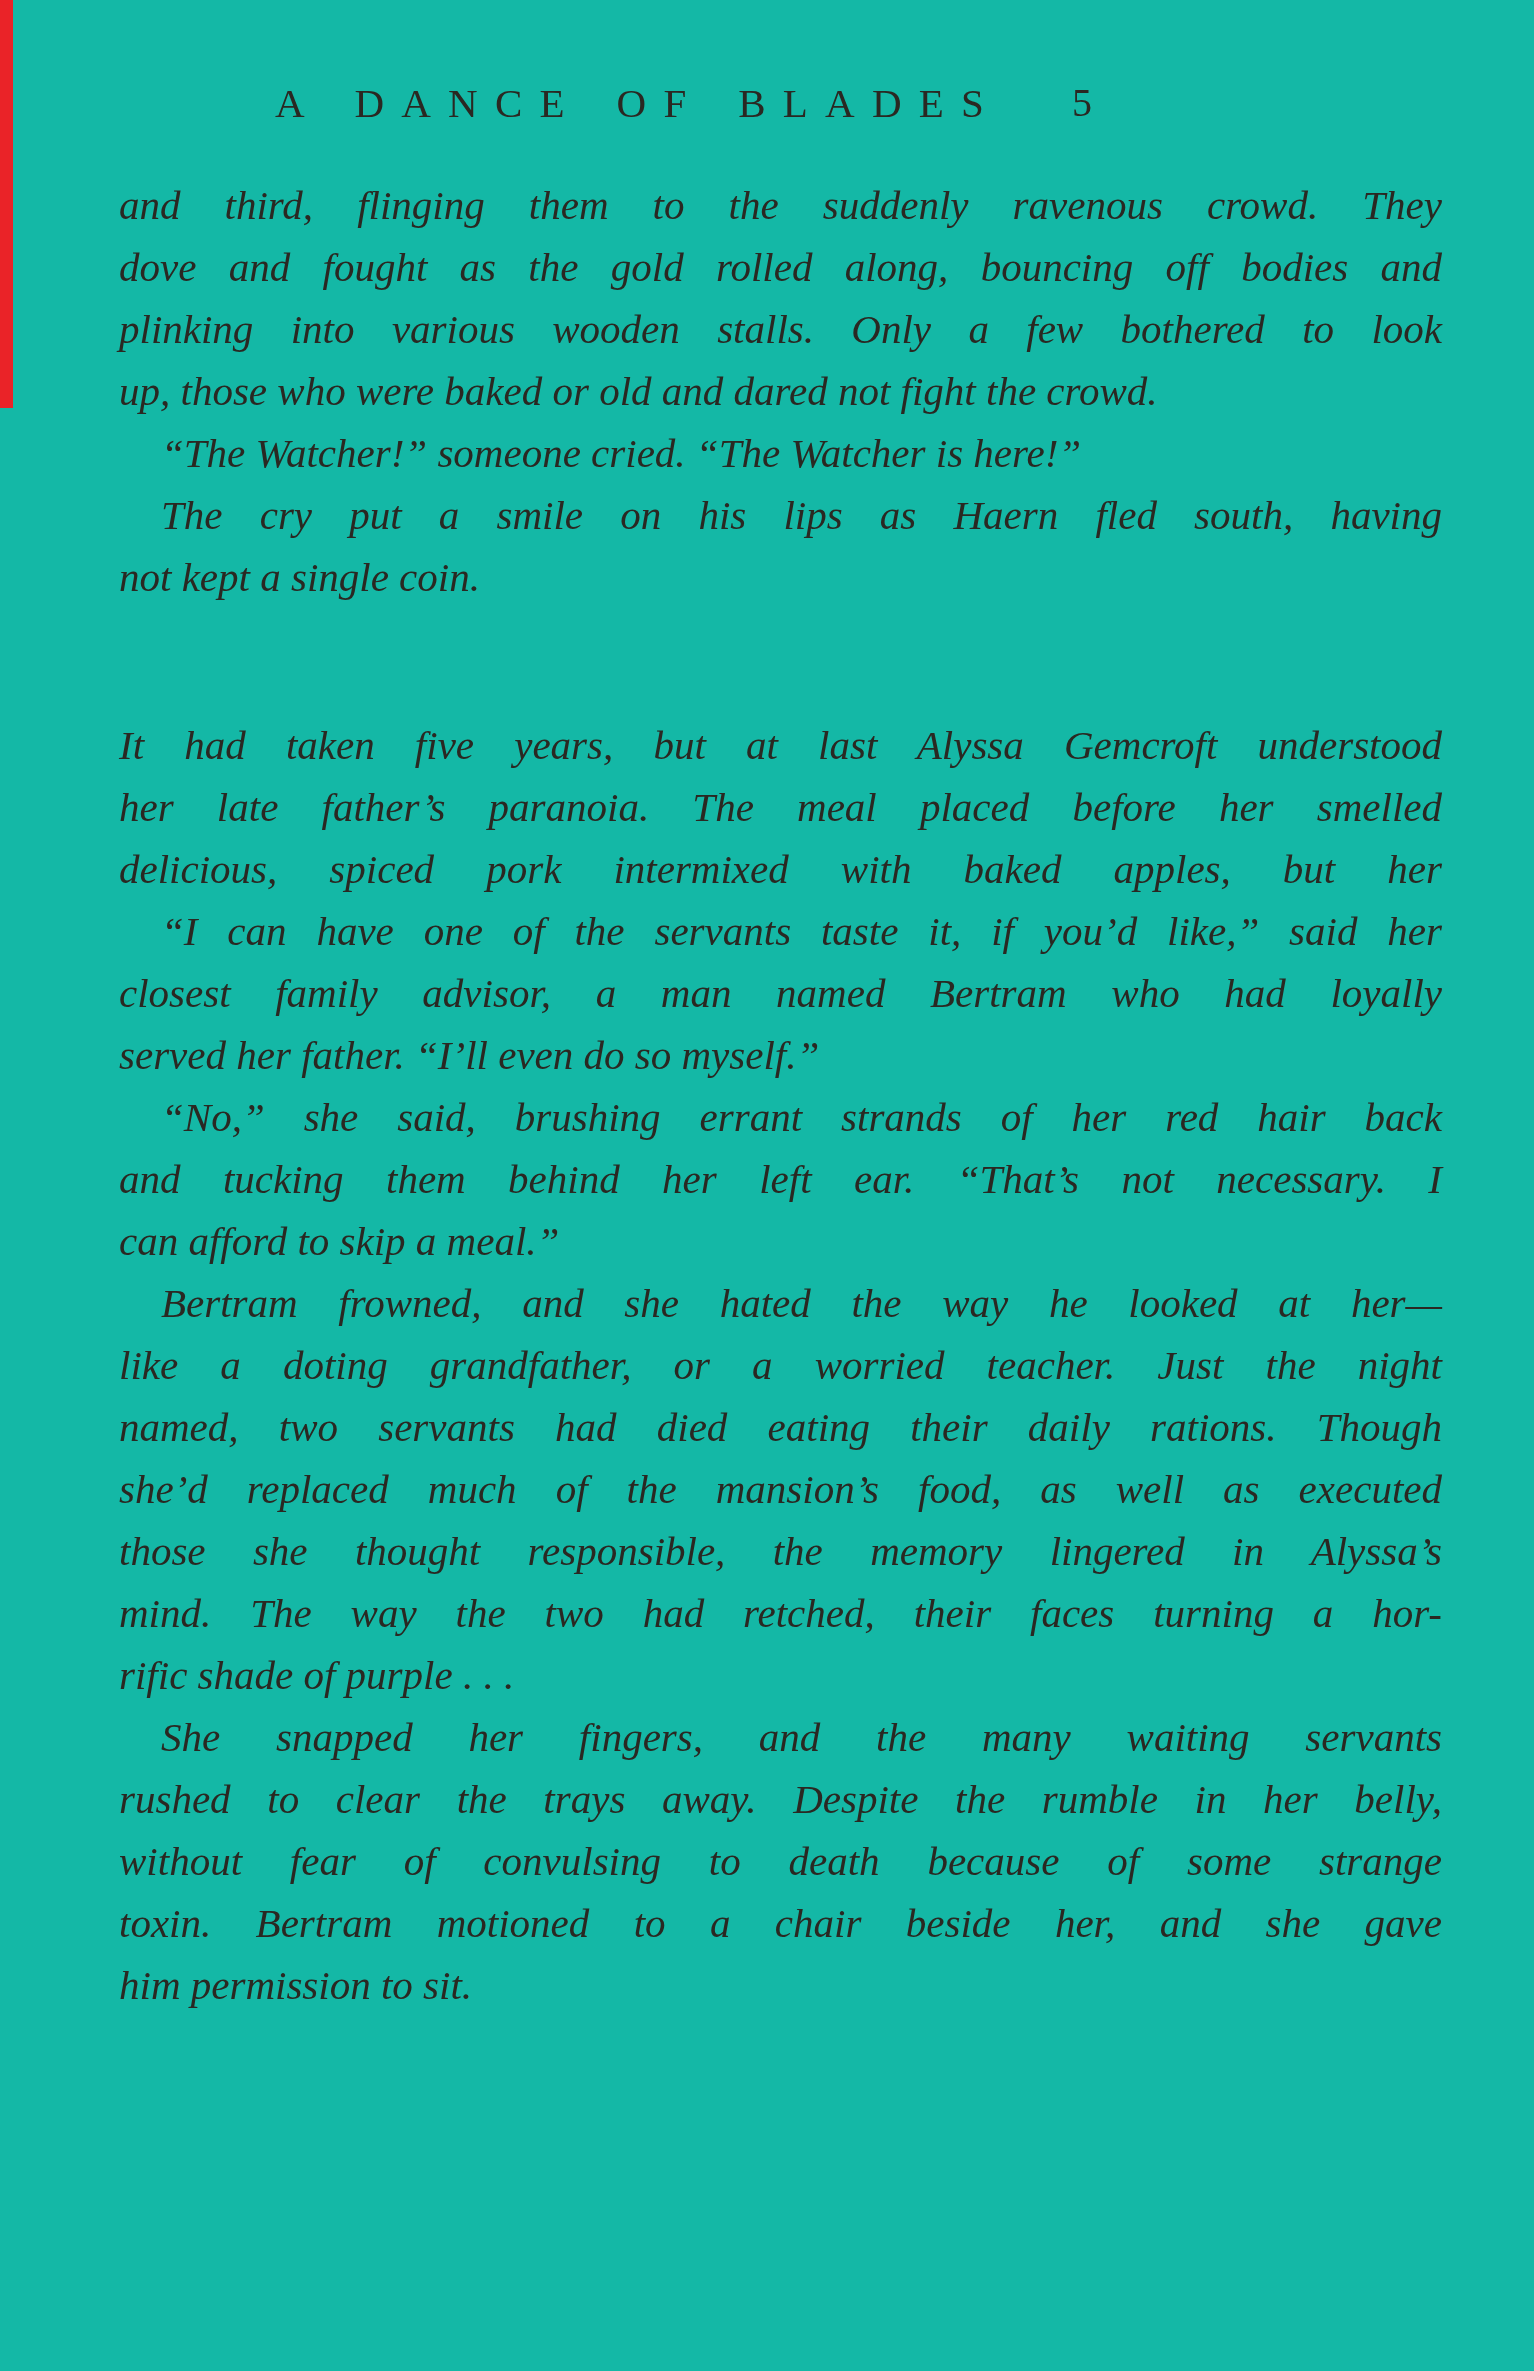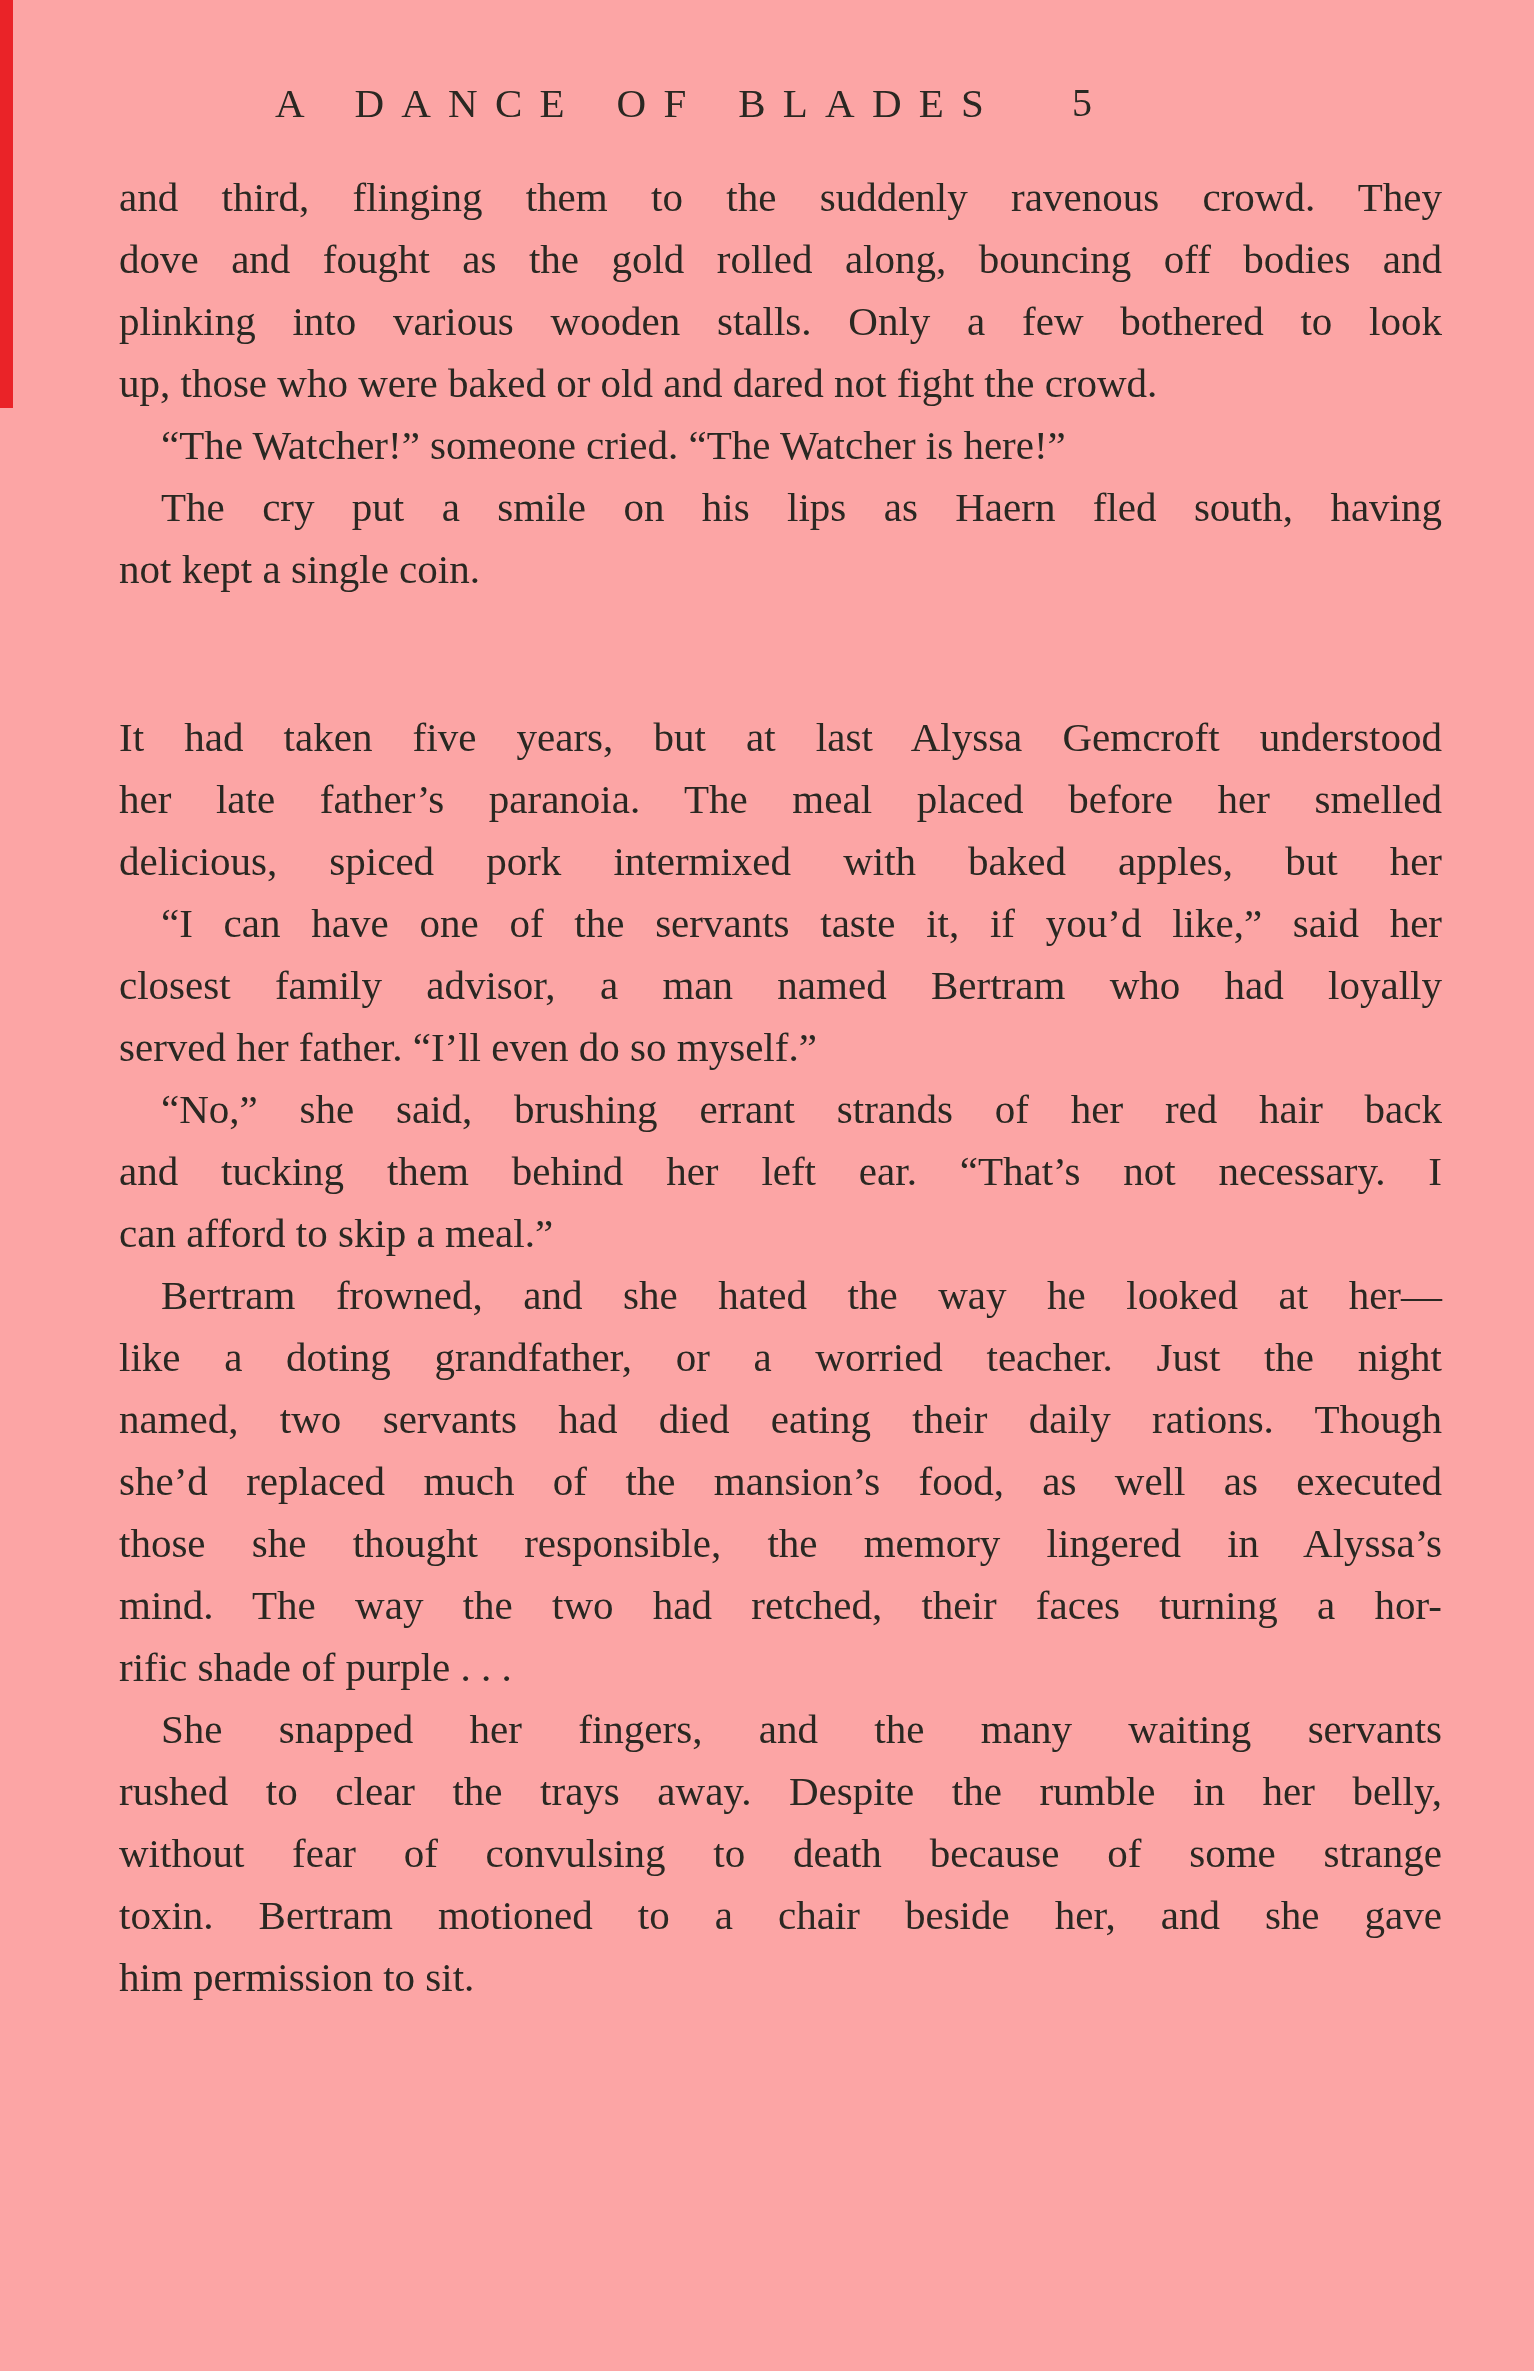--- a/index.html
+++ b/index.html
@@ -1,20 +1,20 @@
 <!DOCTYPE html>
 <html><head>
 <meta charset="utf-8">
 <style>
   html,body{margin:0;padding:0;}
   .page{
     position:relative;
     width:1535px;
     height:2371px;
-    background:#fca5a5;
+    background:#14b8a6;
     overflow:hidden;
     font-family:"Liberation Serif","DejaVu Serif",serif;
     color:#2a2822;
   }
   .bookmark{
     position:absolute;
     left:0; top:0;
     width:13px; height:408px;
     background:#ea2328;
   }
@@ -26,24 +26,25 @@
     word-spacing:0.18em;
     white-space:nowrap;
   }
   .page-number{
     position:absolute;
     left:1072px; top:79px;
     font-size:40px;
   }
   .body-text{
     position:absolute;
-    left:119px; top:166px;
+    left:119px; top:174px;
     width:1323px;
     font-size:41px;
     line-height:62px;
+    font-style:italic;
   }
   .line{
     text-align:justify;
     text-align-last:justify;
     height:62px;
     overflow:visible;
     white-space:normal;
   }
   .line.last{
     text-align-last:left;

